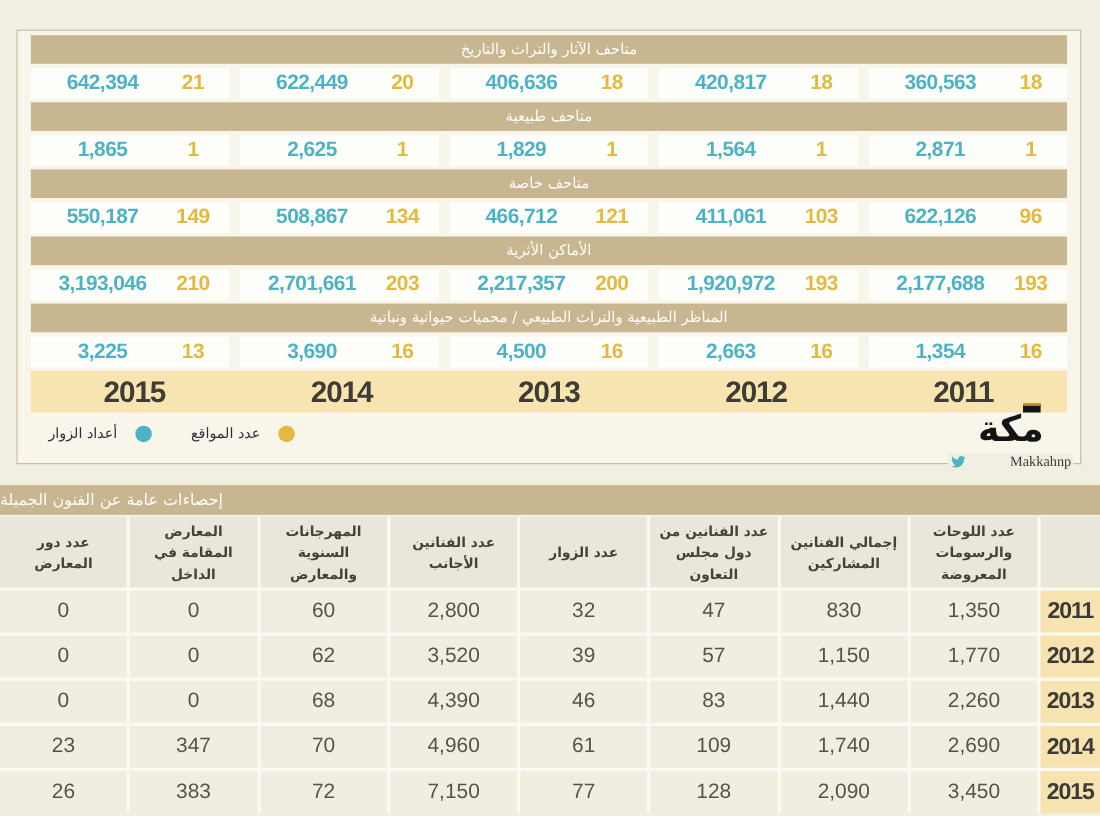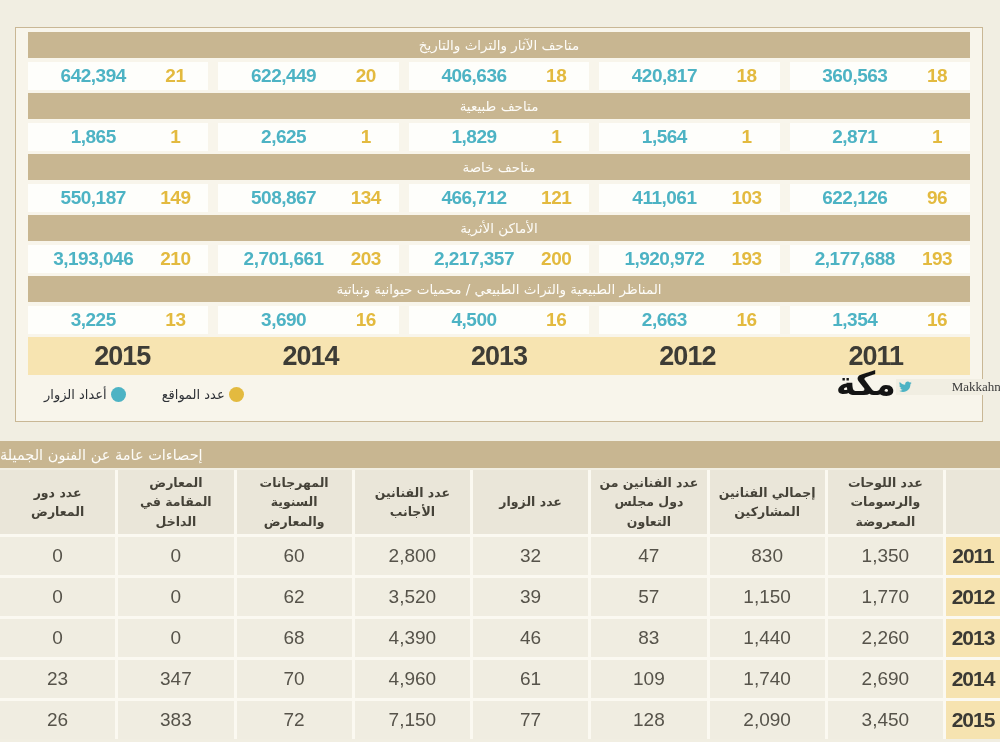--- a/index.html
+++ b/index.html
@@ -41,29 +41,29 @@
   .year-label {
     text-align:center; font-family:"Liberation Sans", sans-serif;
     font-weight:bold; font-size:27px; color:#3d3c36; letter-spacing:-1px;
   }
 
   .legend-row { position:relative; height:44px; }
   .legend {
     position:absolute; left:16px; top:12px;
     display:flex; flex-direction:row; gap:36px; direction:rtl;
   }
-  .legend-item { display:flex; align-items:center; gap:4px;justify-content:space-between; }
+  .legend-item { display:flex; align-items:center; gap:16px;justify-content:space-between; }
   .dot { width:15px; height:15px; border-radius:50%; display:inline-block; }
   .dot-gold { background:#e3ba3f; }
   .dot-teal { background:#4db3c4; }
   .legend-label { font-size:13px; color:#2e3136; }
 
   .logo-block {
     position:absolute; right:6px; top:-8px; width:90px;
-    display:flex; flex-direction:row; align-items:center; z-index:2;
+    display:flex; flex-direction:column; align-items:center; z-index:2;justify-content:center;
   }
   .kaaba-shape { width:16px; height:8px; background:#141414; border-top:2px solid #b98c2f; margin-bottom:-2px; margin-right:-38px; }
   .logo-text { font-size:33px; font-weight:bold; color:#141414; line-height:1; }
   .handle { display:flex; align-items:center; gap:4px; margin-top:6px; background:#f1eee2; padding:0 2px; }
   .handle-text { font-family:"Liberation Serif", serif; font-size:13px; color:#3c3c3c;margin-left:36px; }
   .bird-svg { width:14px; height:14px; fill:#4db3c4; }
 
   
   .table-title-band {
     position:absolute; left:0; top:441px; width:1000px; height:27px;

